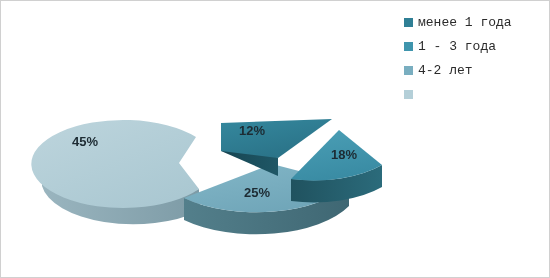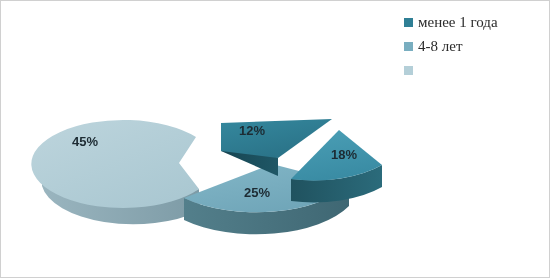--- a/index.html
+++ b/index.html
@@ -36,22 +36,22 @@
     height: 24px;
     margin-bottom: 0px;
   }
   .legend-swatch {
     width: 9px;
     height: 9px;
     flex: 0 0 9px;
     margin-right: 5px;
   }
   .legend-label {
-    font-family: Liberation Serif, serif;
-    font-size: 15px;
+    font-family: Liberation Mono, monospace;
+    font-size: 13px;
     color: #2b2b2b;
     white-space: nowrap;
     line-height: 1;
   }
   .slice-label {
     font-family: "Liberation Sans", sans-serif;
     font-size: 13px;
     font-weight: bold;
     fill: #1d2b33;
   }
@@ -124,21 +124,25 @@
     <text class="slice-label" x="243" y="196">25%</text>
     <text class="slice-label" x="71" y="145">45%</text>
   </svg>
 
   <div class="legend">
     <div class="legend-item">
       <span class="legend-swatch" style="background:#2f7f95"></span>
       <span class="legend-label">менее 1 года</span>
     </div>
     <div class="legend-item">
+      <span class="legend-swatch" style="background:#3f95ad"></span>
+      <span class="legend-label">1 - 3 года</span>
+    </div>
+    <div class="legend-item">
       <span class="legend-swatch" style="background:#79aec0"></span>
-      <span class="legend-label">4-8 лет</span>
+      <span class="legend-label">4-2 лет</span>
     </div>
     <div class="legend-item">
       <span class="legend-swatch" style="background:#b4cfd8"></span>
     </div>
   </div>
 
 </div>
 
 </body></html>

